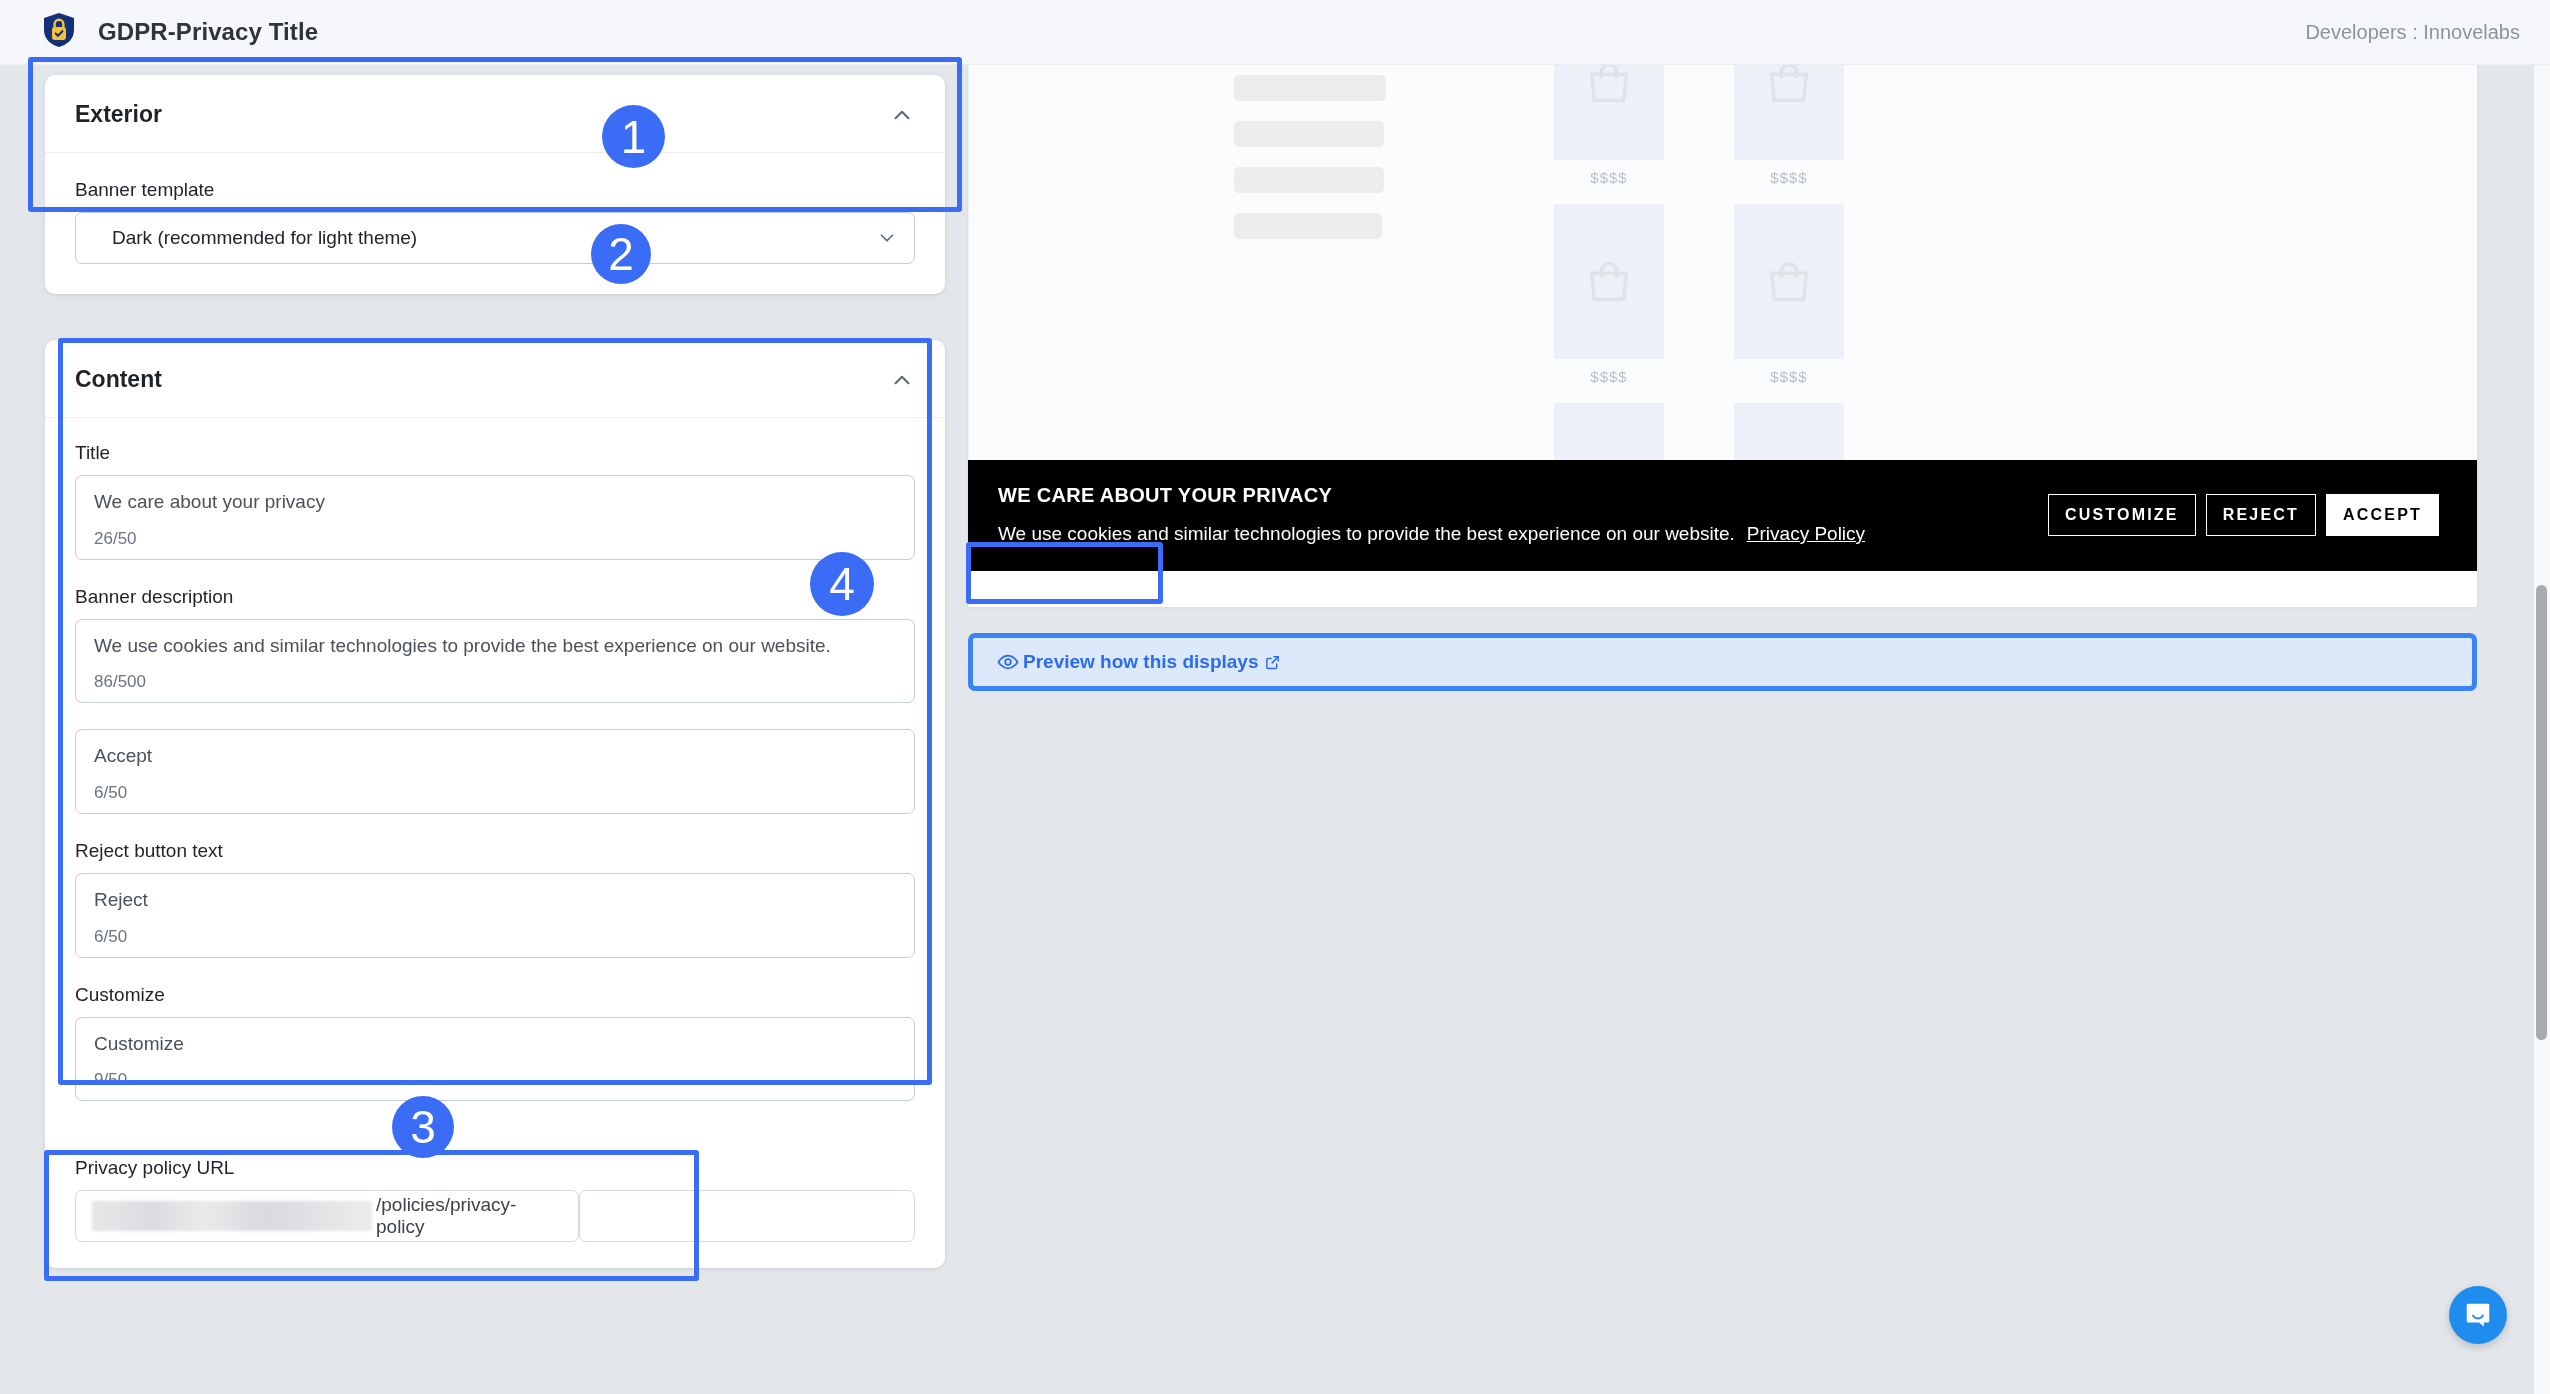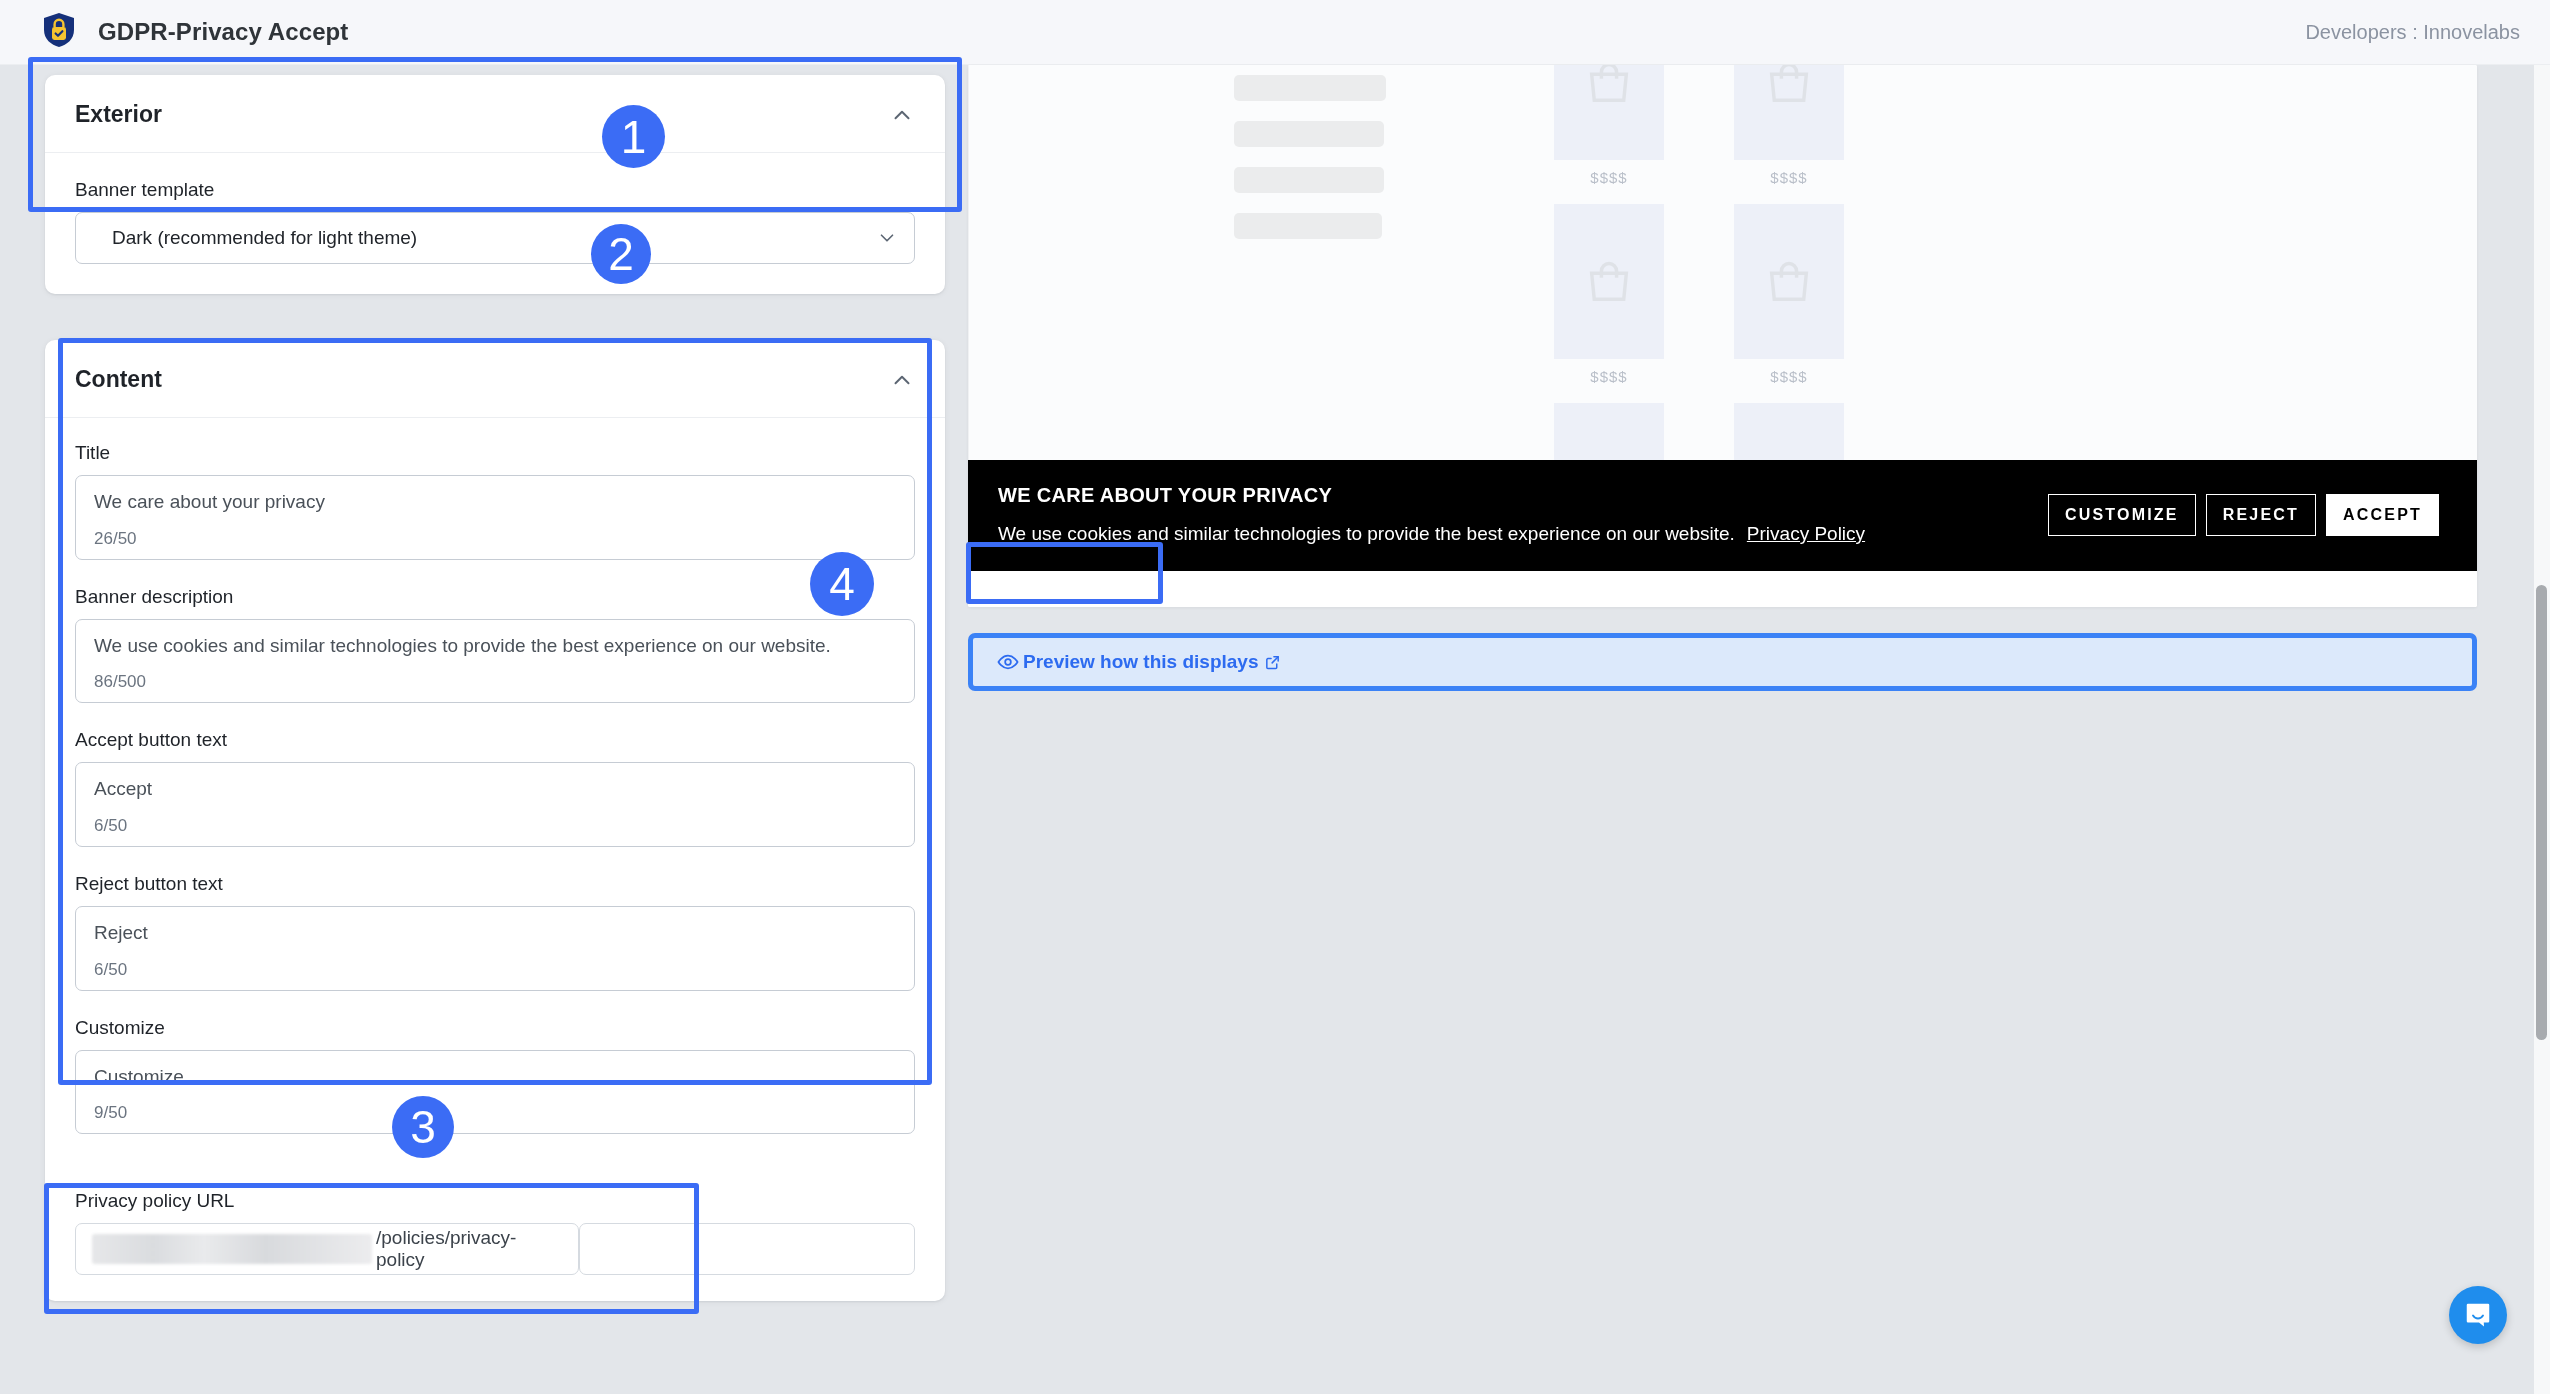--- a/index.html
+++ b/index.html
@@ -150,21 +150,21 @@
 <div class="topbar">
   <div class="brand">
     <span>
       <svg width="34" height="36" viewBox="0 0 34 36">
         <path d="M17 1 L32 6 V18 C32 27 25 33 17 35 C9 33 2 27 2 18 V6 Z" fill="#15307a"></path>
         <rect x="10" y="15" width="14" height="13" rx="2.4" fill="#f5c430"></rect>
         <path d="M12.6 15 V12.2 a4.4 4.4 0 0 1 8.8 0 V15" fill="none" stroke="#f5c430" stroke-width="2.4"></path>
         <path d="M13.6 21.4 l2.4 2.4 l4.4 -4.6" fill="none" stroke="#15307a" stroke-width="2.1" stroke-linecap="round" stroke-linejoin="round"></path>
       </svg>
     </span>
-    <span class="brand-title">GDPR-Privacy Accept</span>
+    <span class="brand-title">GDPR-Privacy Title</span>
   </div>
   <span class="dev-label">Developers : Innovelabs</span>
 </div>
 
 <div class="surface">
 
   <div class="left-col">
 
     <div class="card" style="margin-top:8px;">
       <div class="card-head">
@@ -211,21 +211,20 @@
 
         <div class="field">
           <span class="field-label">Banner description</span>
           <div class="textbox">
             <span class="value">We use cookies and similar technologies to provide the best experience on our website.</span>
             <span class="counter">86/500</span>
           </div>
         </div>
 
         <div class="field">
-          <span class="field-label">Accept button text</span>
           <div class="textbox">
             <span class="value">Accept</span>
             <span class="counter">6/50</span>
           </div>
         </div>
 
         <div class="field">
           <span class="field-label">Reject button text</span>
           <div class="textbox">
             <span class="value">Reject</span>

